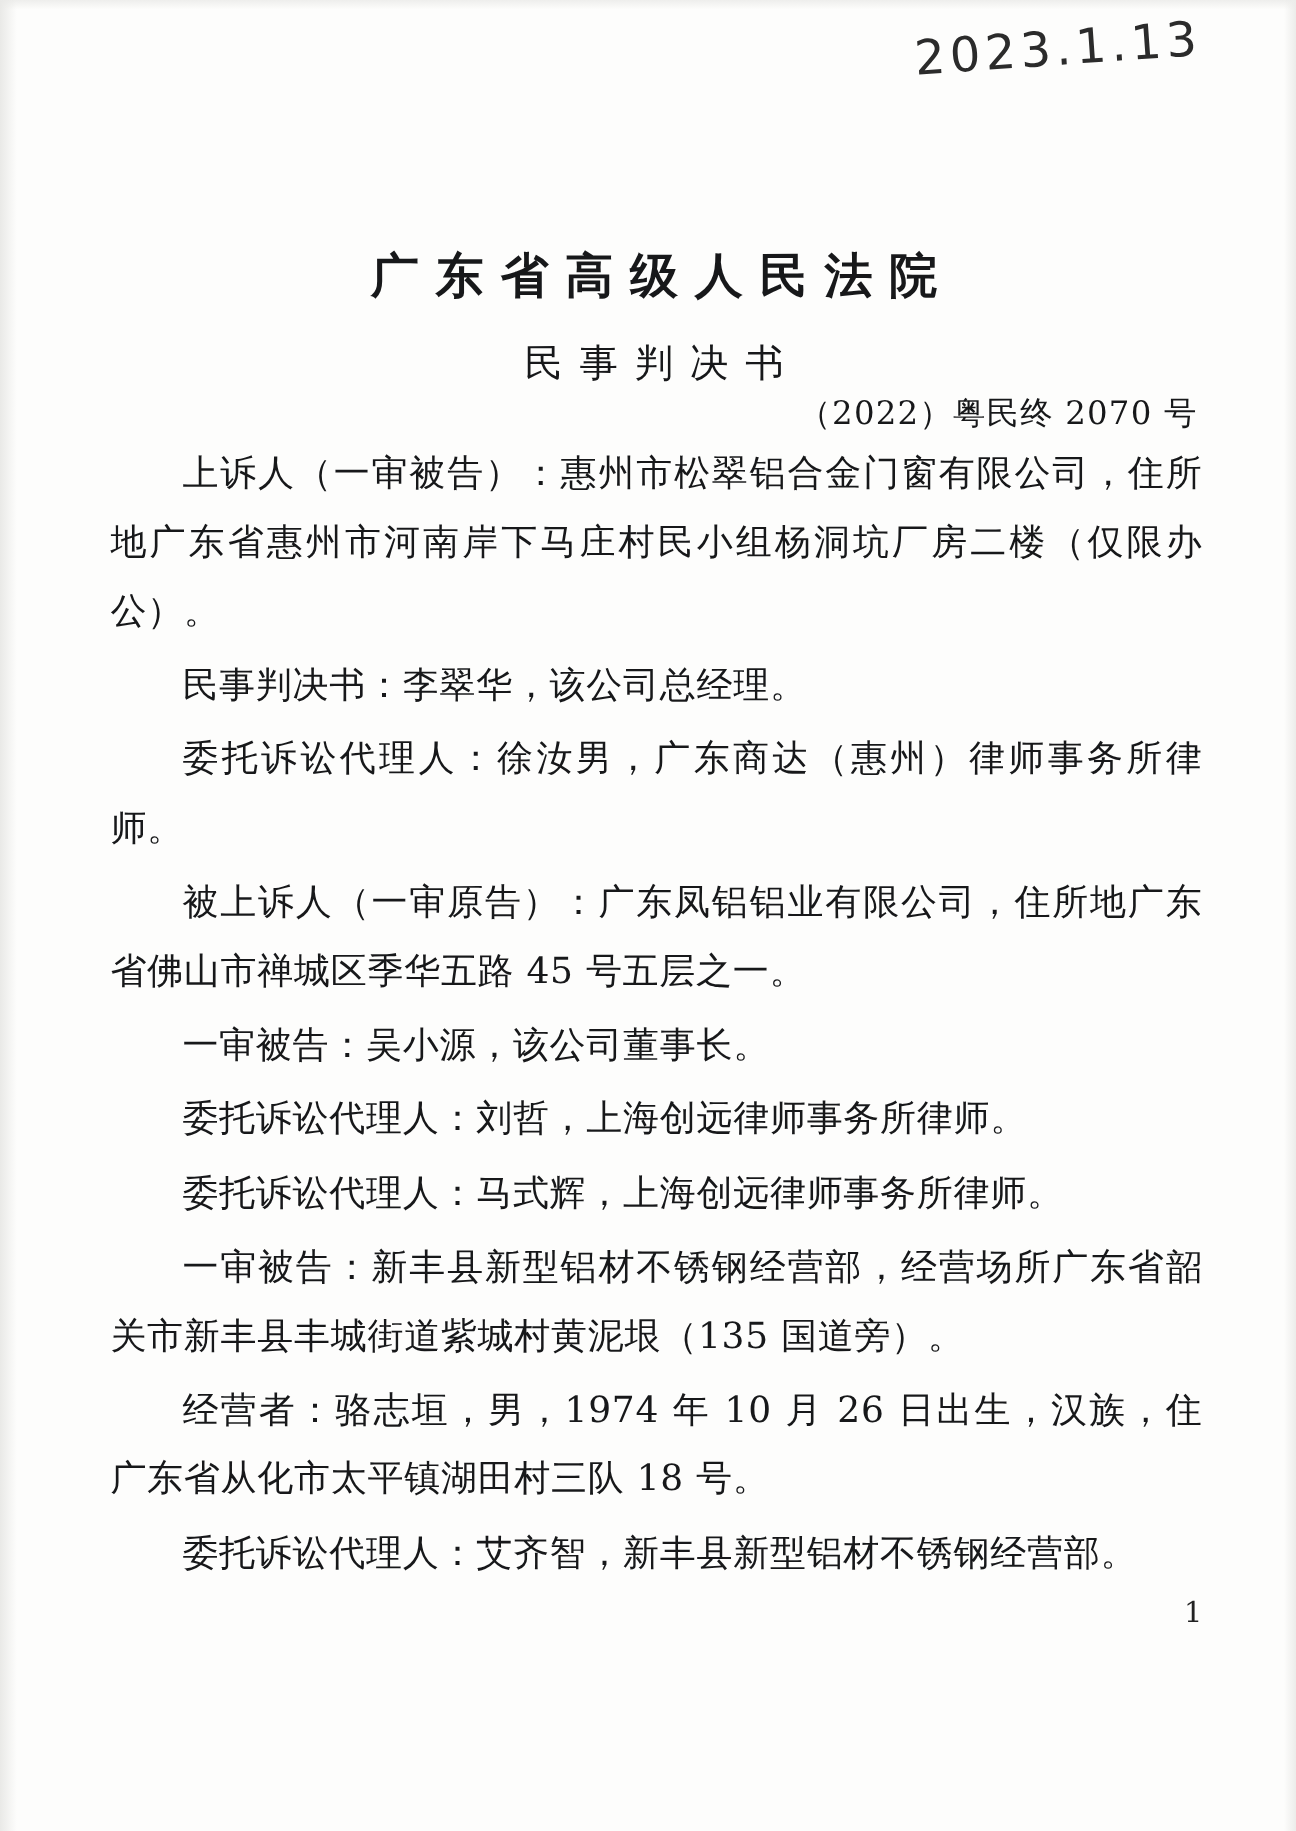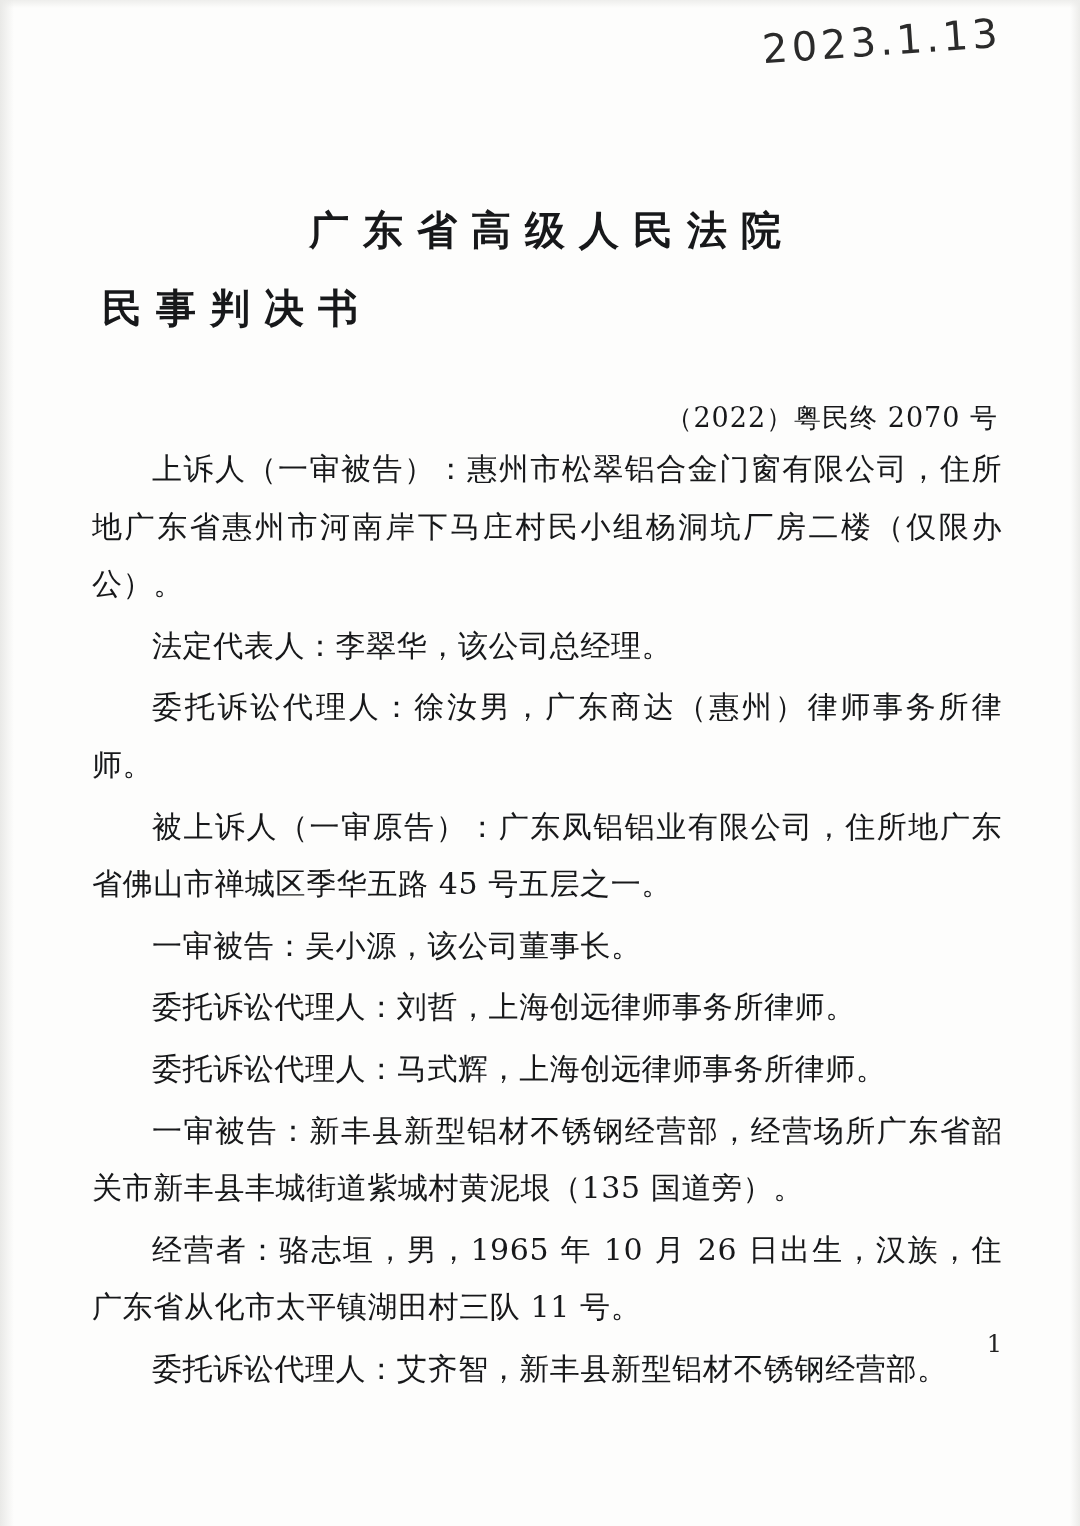--- a/index.html
+++ b/index.html
@@ -66,32 +66,31 @@
 
   .doc-title {
     text-align: center;
     font-size: 40px;
     font-weight: 700;
     letter-spacing: 14px;
     line-height: 1.5;
     margin: 0 0 12px 10px;
   }
   .doc-subtitle {
-    text-align: left;
-    font-size: 40px;
-    font-weight: 700;
+    text-align: center;
+    font-size: 32px;
+    font-weight: 400;
     letter-spacing: 14px;
     line-height: 1.5;
     margin: 18px 0 0 10px;
   }
 
   .case-no {
     text-align: right;
     font-size: 27px;
-    margin-top: 62px;
     margin-right: 4px;
     letter-spacing: 1px;
   }
 
   .para {
     font-size: 30px;
     line-height: 1.92;
     text-align: justify;
     text-justify: inter-ideograph;
     text-indent: 2em;
@@ -117,25 +116,25 @@
 
   <div class="handwriting">2023.1.13</div>
 
   <div class="content">
     <h1 class="doc-title">广东省高级人民法院</h1>
     <h2 class="doc-subtitle">民事判决书</h2>
 
     <div class="case-no">（2022）粤民终 2070 号</div>
 
     <p class="para">上诉人（一审被告）：惠州市松翠铝合金门窗有限公司，住所地广东省惠州市河南岸下马庄村民小组杨洞坑厂房二楼（仅限办公）。</p>
-    <p class="para">法定代表人：李翠华，该公司总经理。</p>
+    <p class="para">民事判决书：李翠华，该公司总经理。</p>
     <p class="para">委托诉讼代理人：徐汝男，广东商达（惠州）律师事务所律师。</p>
     <p class="para">被上诉人（一审原告）：广东凤铝铝业有限公司，住所地广东省佛山市禅城区季华五路 45 号五层之一。</p>
     <p class="para">一审被告：吴小源，该公司董事长。</p>
     <p class="para">委托诉讼代理人：刘哲，上海创远律师事务所律师。</p>
     <p class="para">委托诉讼代理人：马式辉，上海创远律师事务所律师。</p>
     <p class="para">一审被告：新丰县新型铝材不锈钢经营部，经营场所广东省韶关市新丰县丰城街道紫城村黄泥垠（135 国道旁）。</p>
-    <p class="para">经营者：骆志垣，男，1965 年 10 月 26 日出生，汉族，住广东省从化市太平镇湖田村三队 11 号。</p>
+    <p class="para">经营者：骆志垣，男，1974 年 10 月 26 日出生，汉族，住广东省从化市太平镇湖田村三队 18 号。</p>
     <p class="para">委托诉讼代理人：艾齐智，新丰县新型铝材不锈钢经营部。</p>
   </div>
 
   <div class="page-number">1</div>
 </div>
 
 </body></html>

